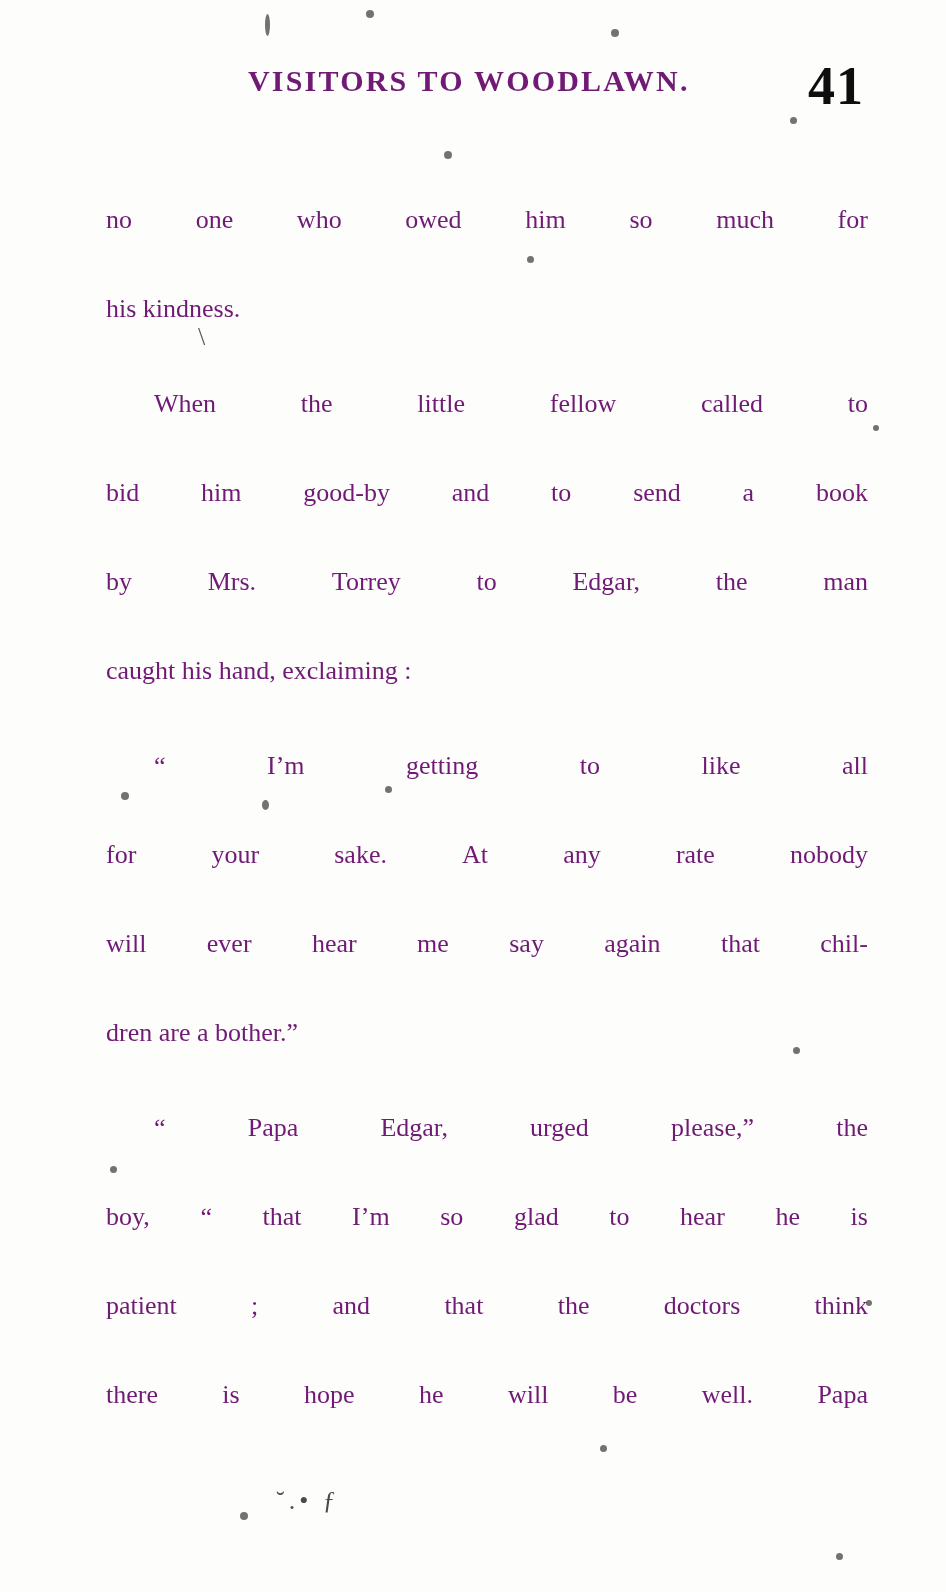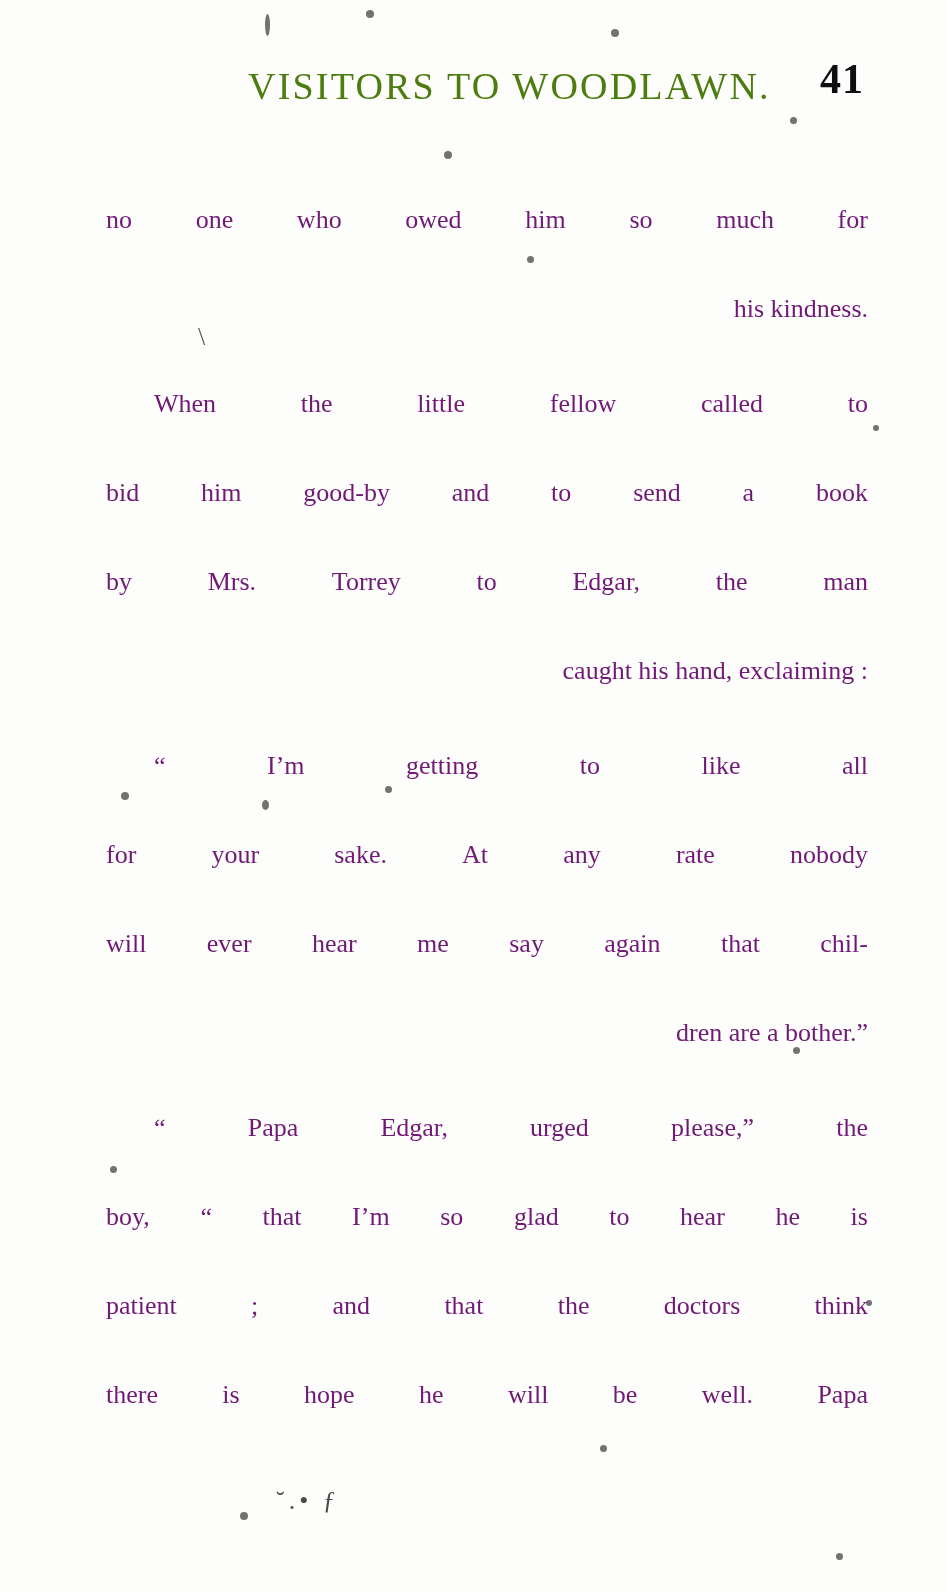--- a/index.html
+++ b/index.html
@@ -27,33 +27,33 @@
     position: absolute;
     top: 58px;
     left: 108px;
     right: 78px;
     height: 52px;
   }
   .rh-title {
     position: absolute;
     left: 140px;
     top: 6px;
-    font-size: 38px;
+    font-size: 30px;
     letter-spacing: 2.2px;
     font-variant: small-caps;
     text-transform: uppercase;
-    font-weight: 400;
-    color: #4d7c0f;
+    font-weight: 700;
+    color: #701a75;
     white-space: nowrap;
   }
   .rh-folio {
     position: absolute;
     right: 4px;
     top: -3px;
-    font-size: 42px;
+    font-size: 54px;
     font-weight: 700;
     color: #0e0e0e;
     letter-spacing: 1px;
   }
 
   
   .body-text {
     position: absolute;
     top: 175px;
     left: 106px;
@@ -67,21 +67,21 @@
     font-size: 26px;
     line-height: 89px;
     height: 89px;
     color: #701a75;
     white-space: pre;
   }
   .line.justify {
     justify-content: space-between;
   }
   .line.flush {
-    justify-content: flex-end;
+    justify-content: flex-start;
   }
   .line .w {
     display: inline-block;
   }
   .line.indent {
     padding-left: 48px;
   }
 
   
   .speck {

